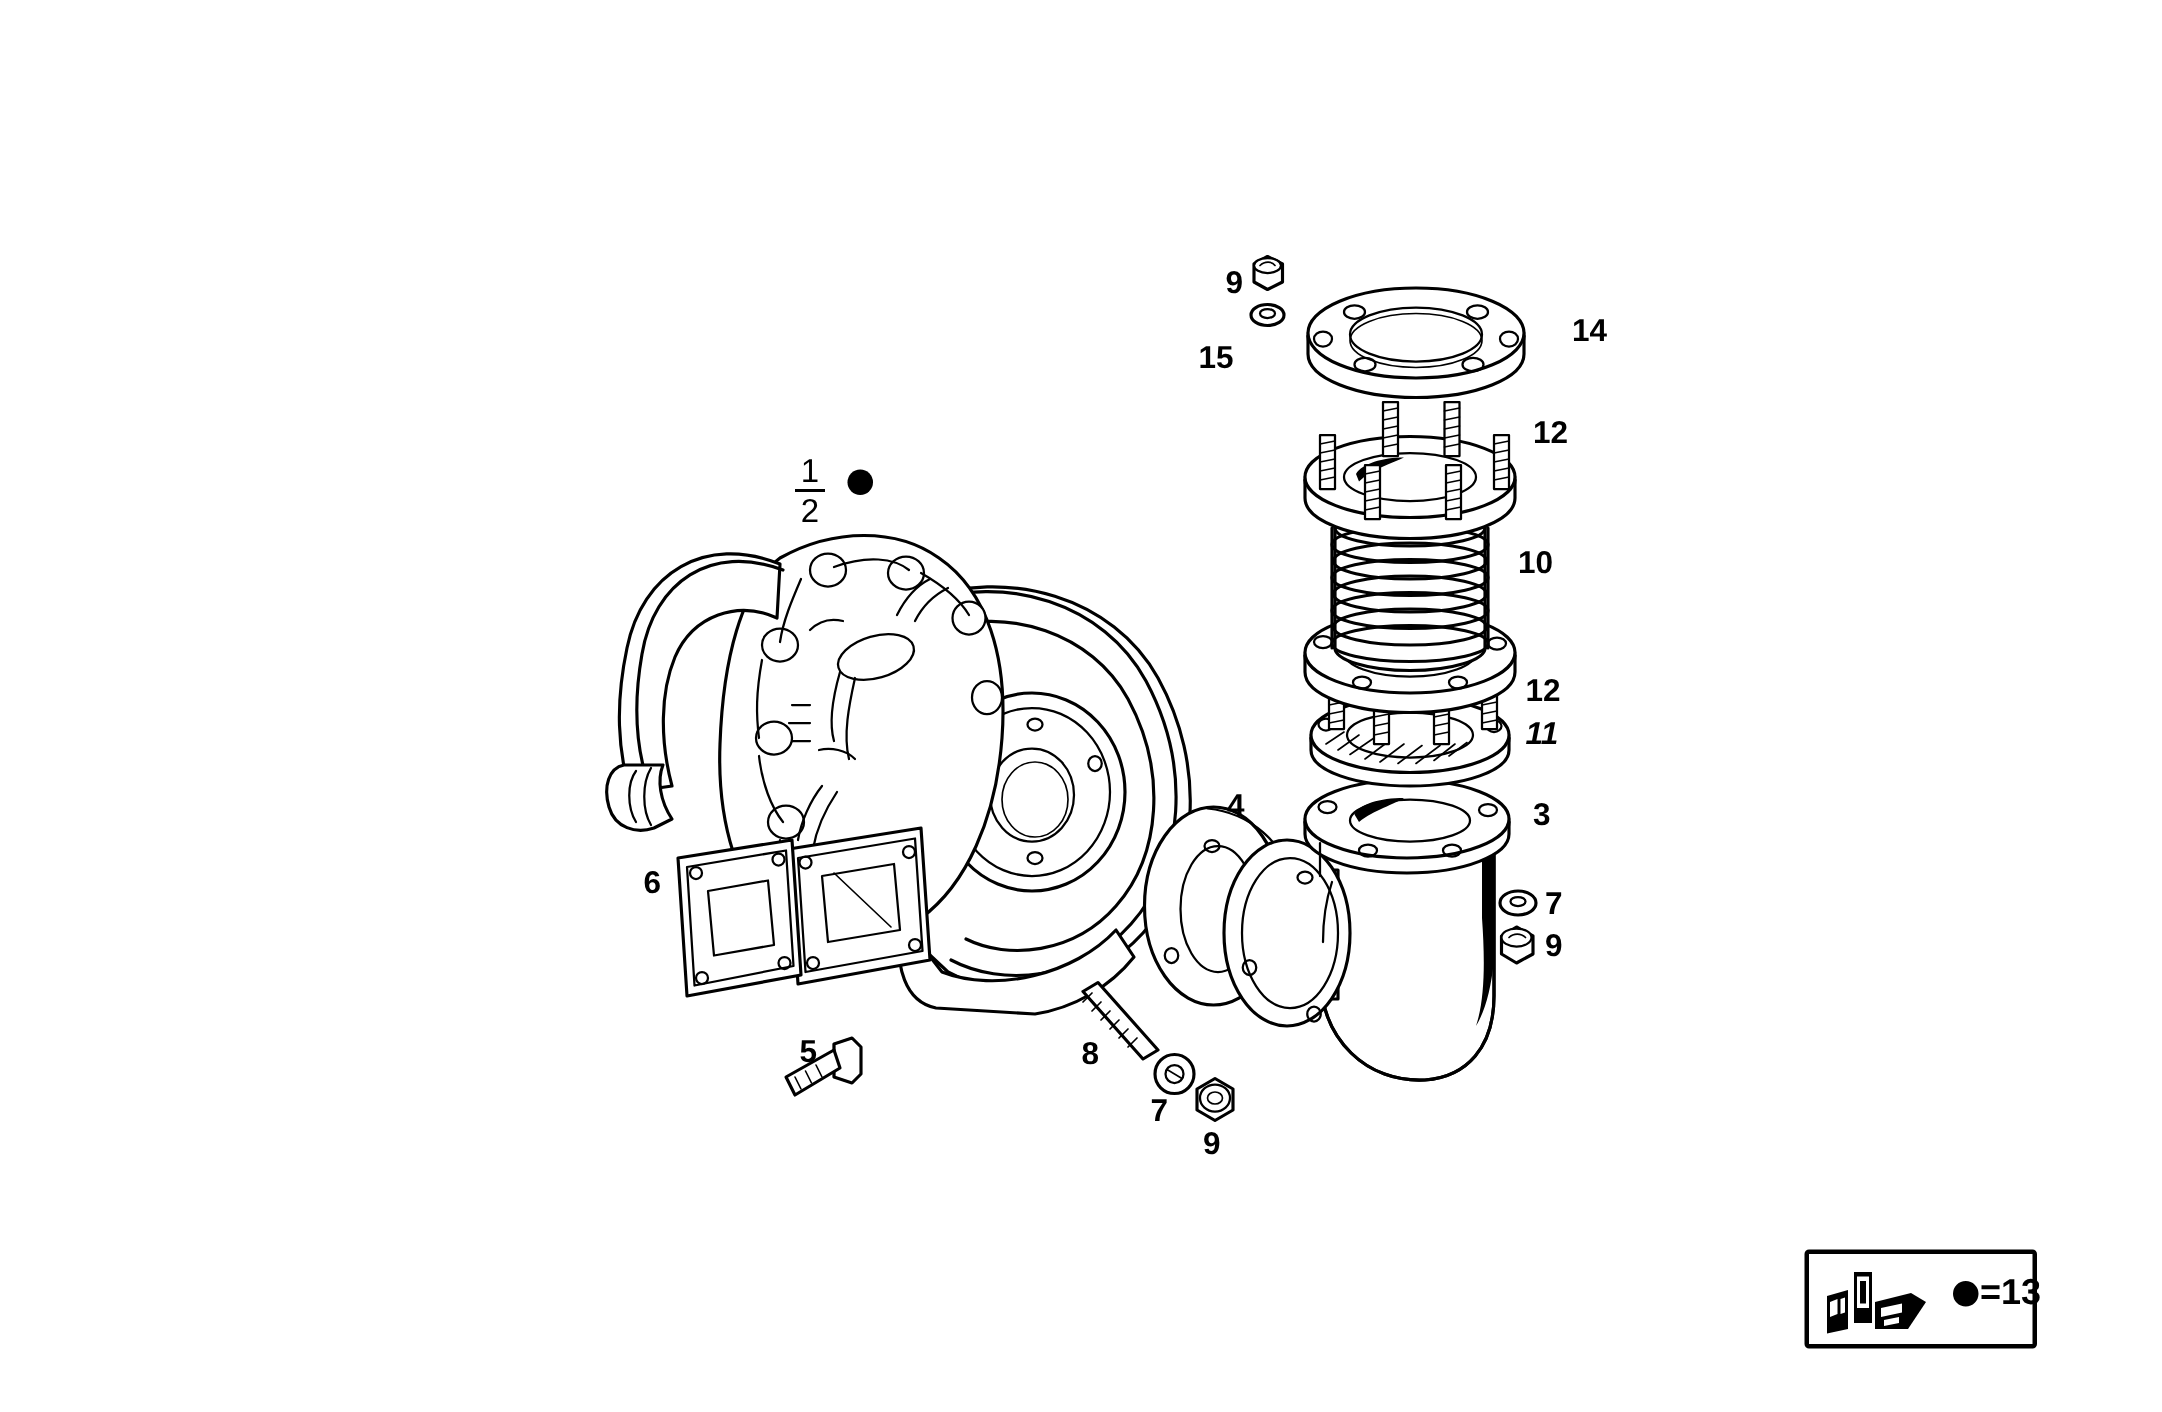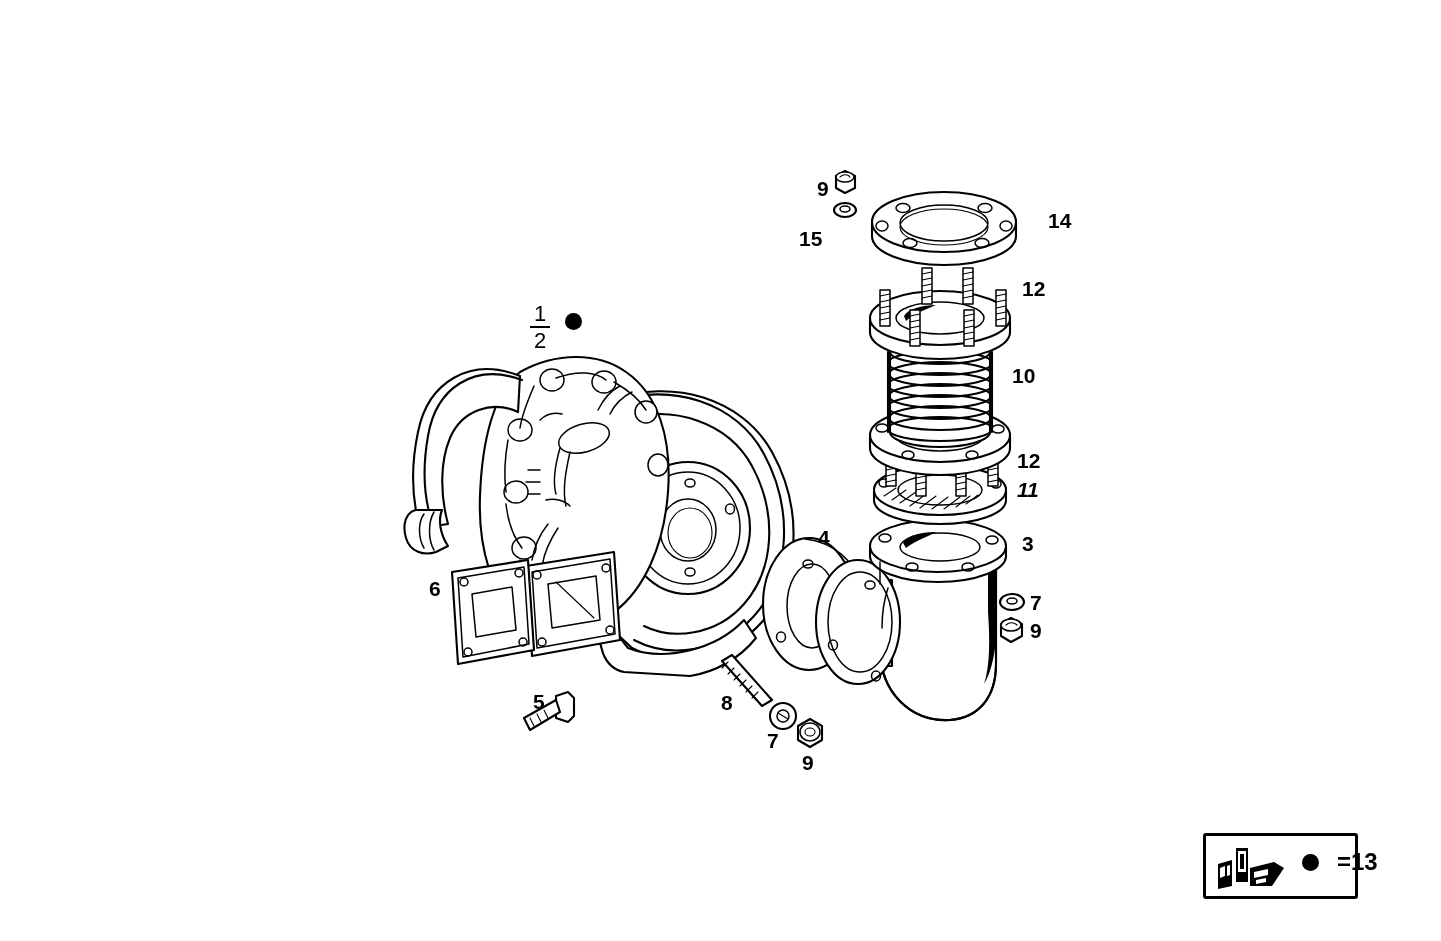--- a/index.html
+++ b/index.html
@@ -125,21 +125,21 @@
     position: absolute;
     left: 96px;
     top: 14px;
     font-family: "Liberation Sans", sans-serif;
     font-weight: bold;
     font-size: 24px;
     color: #000;
     line-height: 1;
     display: flex;
     align-items: center;
-    gap: 18px;
+    gap: 1px;
   }
   #legend-eq .legdot {
     width: 17px;
     height: 17px;
     border-radius: 50%;
     background: #000;
     display: inline-block;
   }
 </style>
 </head>

